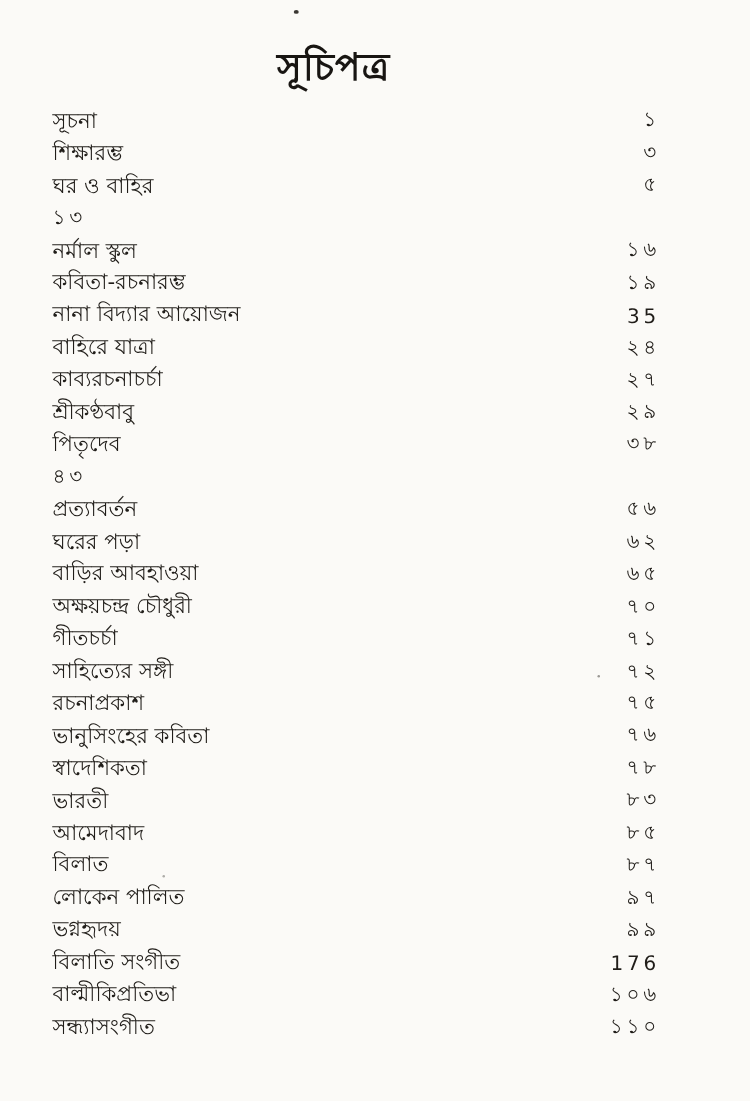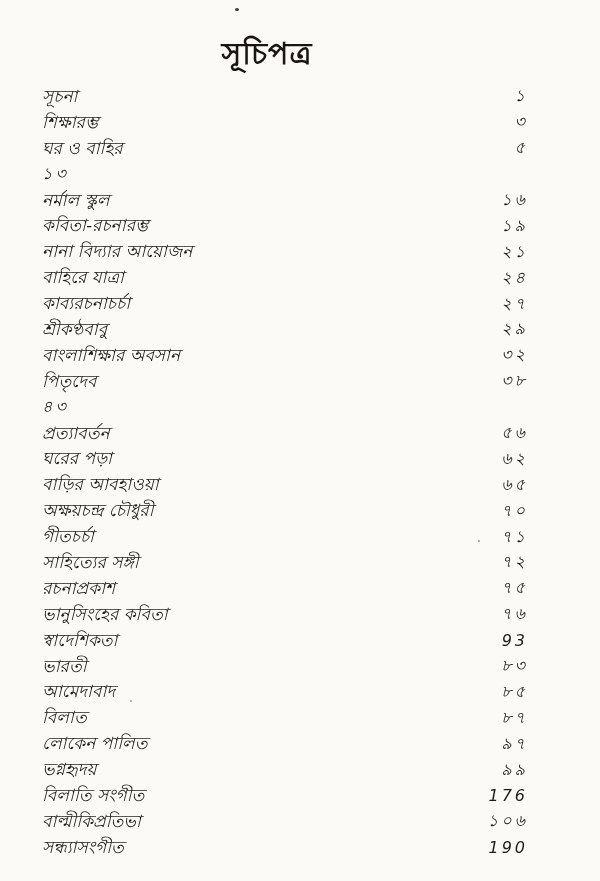--- a/index.html
+++ b/index.html
@@ -36,21 +36,20 @@
     position: absolute;
     top: 84px;
     left: 42px;
     right: 72px;
   }
   .toc-row {
     height: 25.9px;
     display: flex;
     justify-content: space-between;
     align-items: center;
-    font-style: italic;
   }
   .toc-label {
     font-size: 17px;
     color: #201d19;
     white-space: nowrap;
   }
   .toc-page {
     font-size: 16px;
     color: #201d19;
     letter-spacing: 3px;
@@ -99,42 +98,38 @@
         <span class="toc-page">১৬</span>
       </div>
 
       <div class="toc-row">
         <span class="toc-label">কবিতা-রচনারম্ভ</span>
         <span class="toc-page">১৯</span>
       </div>
 
       <div class="toc-row">
         <span class="toc-label">নানা বিদ্যার আয়োজন</span>
-        <span class="toc-page">২১</span>
+        <span class="toc-page">35</span>
       </div>
 
       <div class="toc-row">
         <span class="toc-label">বাহিরে যাত্রা</span>
         <span class="toc-page">২৪</span>
       </div>
 
       <div class="toc-row">
         <span class="toc-label">কাব্যরচনাচর্চা</span>
         <span class="toc-page">২৭</span>
       </div>
 
       <div class="toc-row">
         <span class="toc-label">শ্রীকণ্ঠবাবু</span>
         <span class="toc-page">২৯</span>
       </div>
 
-      <div class="toc-row">
-        <span class="toc-label">বাংলাশিক্ষার অবসান</span>
-        <span class="toc-page">৩২</span>
-      </div>
 
       <div class="toc-row">
         <span class="toc-label">পিতৃদেব</span>
         <span class="toc-page">৩৮</span>
       </div>
 
       <div class="toc-row">
         <span class="toc-page">৪৩</span>
       </div>
 
@@ -173,21 +168,21 @@
         <span class="toc-page">৭৫</span>
       </div>
 
       <div class="toc-row">
         <span class="toc-label">ভানুসিংহের কবিতা</span>
         <span class="toc-page">৭৬</span>
       </div>
 
       <div class="toc-row">
         <span class="toc-label">স্বাদেশিকতা</span>
-        <span class="toc-page">93</span>
+        <span class="toc-page">৭৮</span>
       </div>
 
       <div class="toc-row">
         <span class="toc-label">ভারতী</span>
         <span class="toc-page">৮৩</span>
       </div>
 
       <div class="toc-row">
         <span class="toc-label">আমেদাবাদ</span>
         <span class="toc-page">৮৫</span>
@@ -213,21 +208,21 @@
         <span class="toc-page">176</span>
       </div>
 
       <div class="toc-row">
         <span class="toc-label">বাল্মীকিপ্রতিভা</span>
         <span class="toc-page">১০৬</span>
       </div>
 
       <div class="toc-row">
         <span class="toc-label">সন্ধ্যাসংগীত</span>
-        <span class="toc-page">190</span>
+        <span class="toc-page">১১০</span>
       </div>
     </div>
 
   <span class="speck speck-1"></span>
   <span class="speck speck-2"></span>
   <span class="speck speck-3"></span>
 
 </div>
 
 </body></html>

